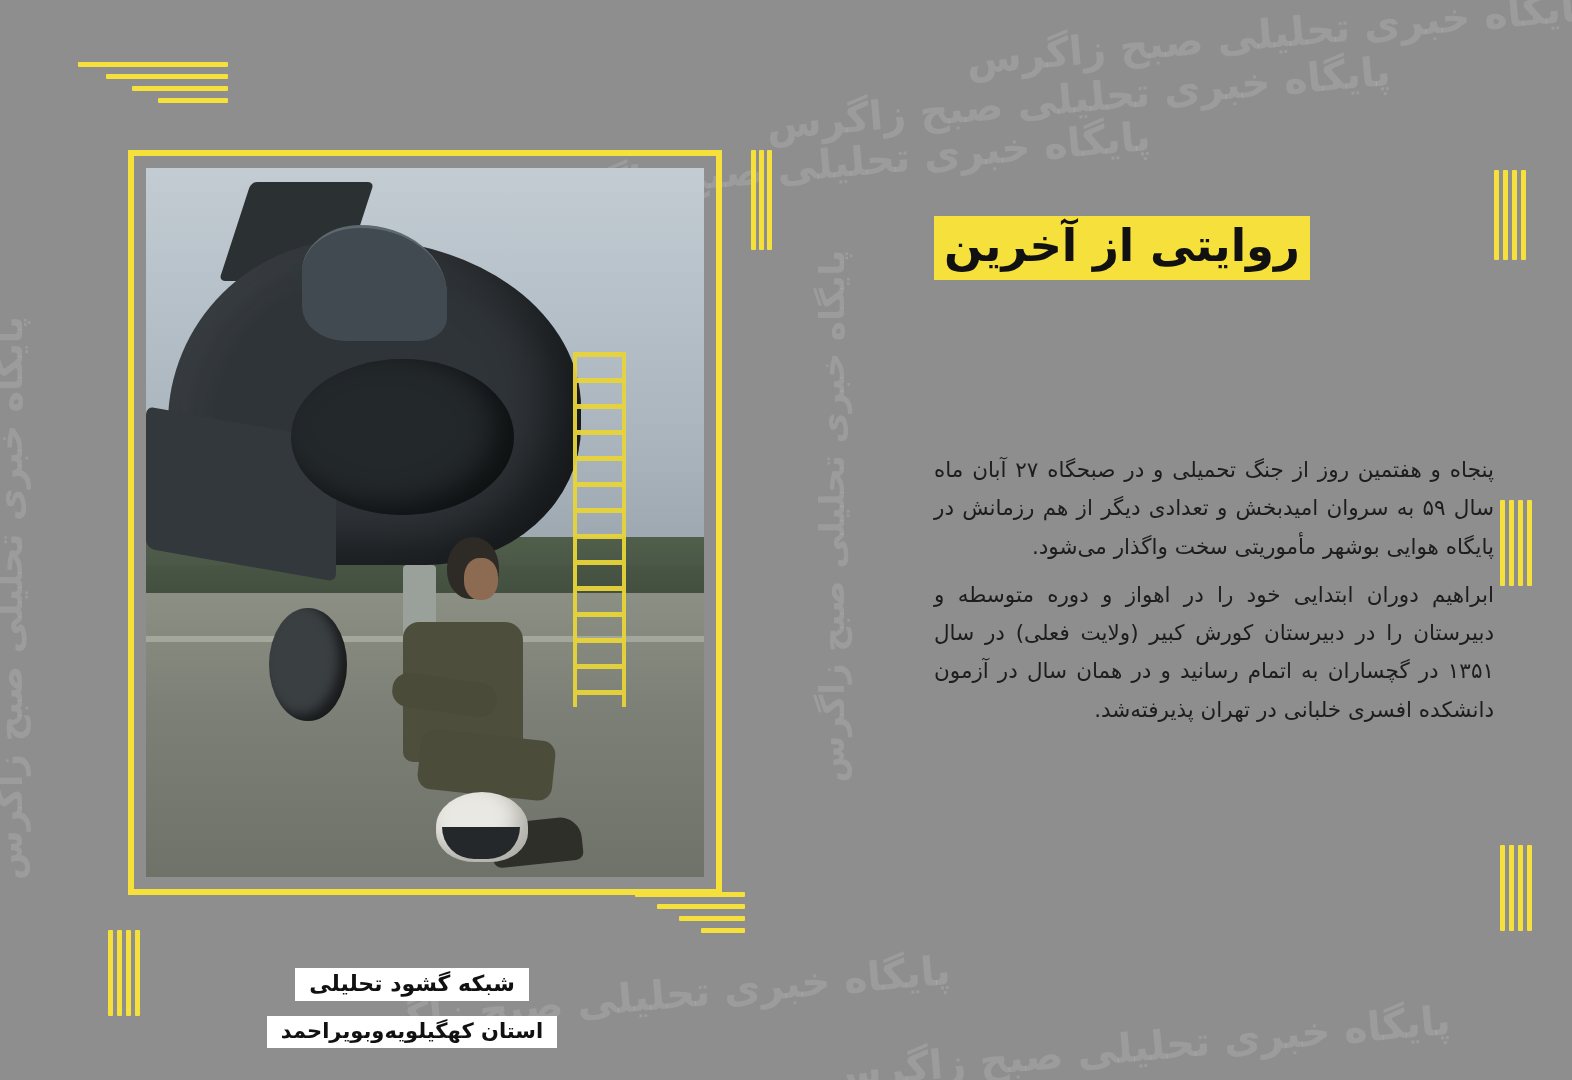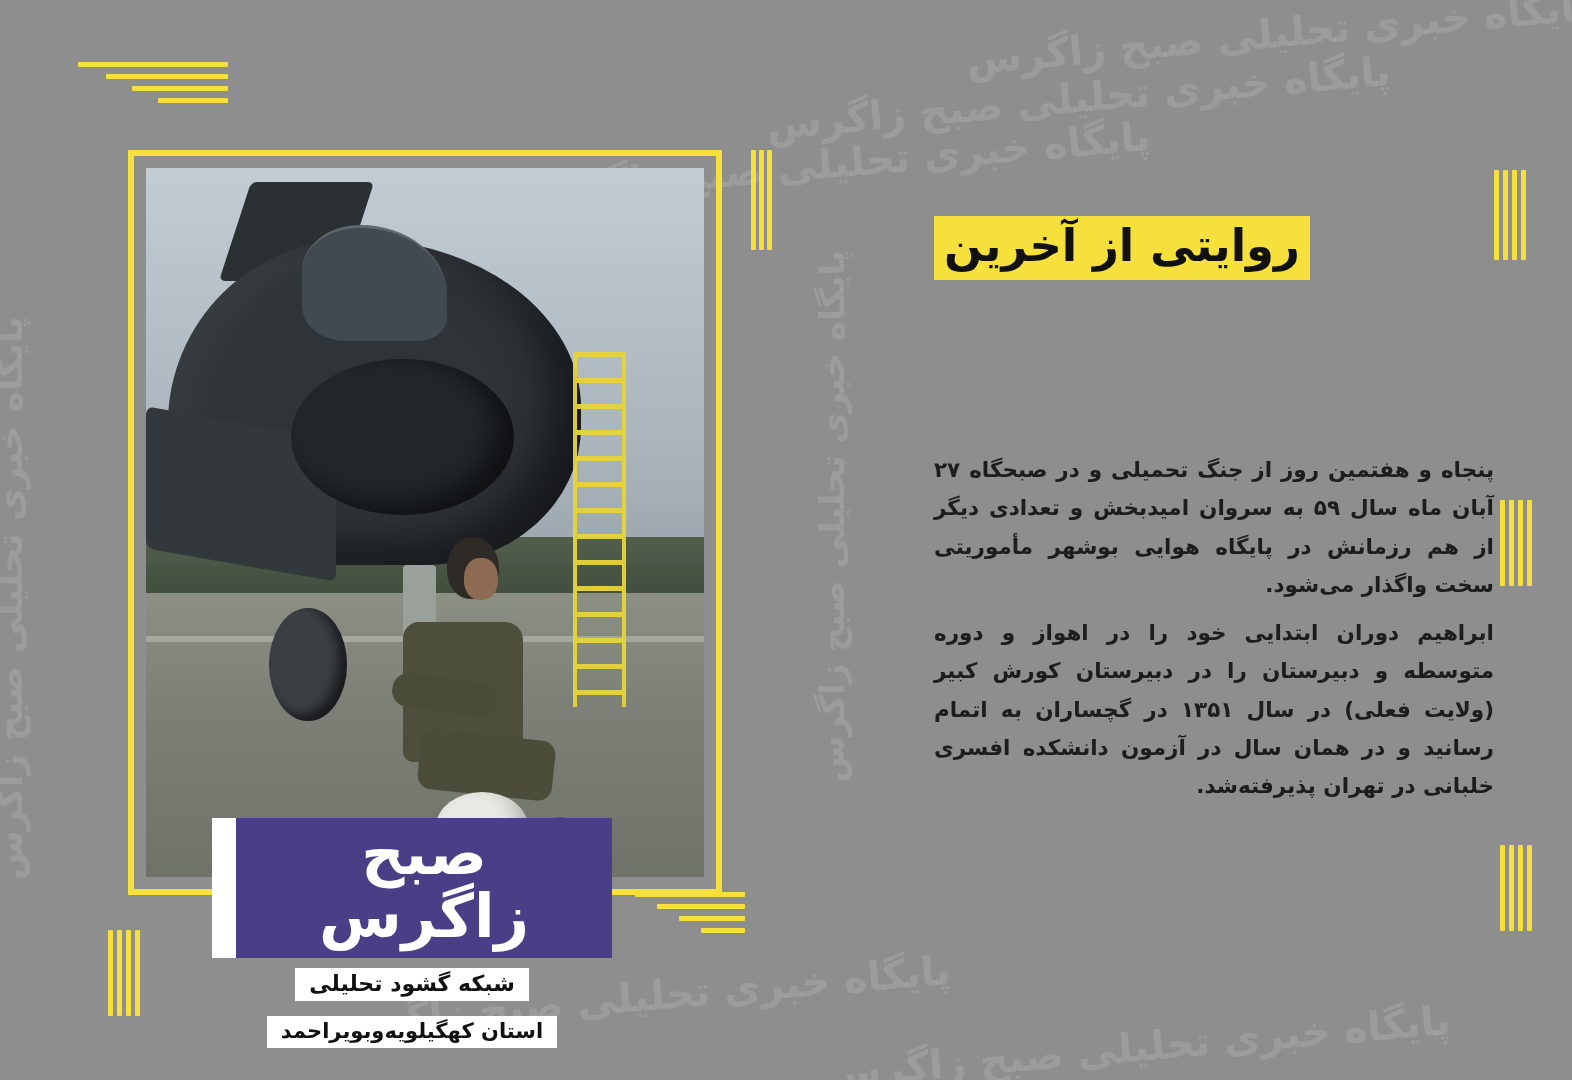--- a/index.html
+++ b/index.html
@@ -188,21 +188,21 @@
     position: absolute;
     top: 440px;
     right: 78px;
     width: 560px;
     color: #1d1d1d;
     direction: rtl;
     text-align: justify;
     font-family: "DejaVu Sans", sans-serif;
     font-size: 21.5px;
     line-height: 1.78;
-    font-weight: 700;
+    font-weight: 400;
   }
   .body-text p { margin: 0 0 10px 0; }
 
   
   .logo-block {
     position: absolute;
     bottom: 32px;
     left: 212px;
     width: 400px;
     text-align: center;
@@ -311,18 +311,17 @@
     </div>
 
     <div class="body-text">
       <p>پنجاه و هفتمین روز از جنگ تحمیلی و در صبحگاه ۲۷ آبان ماه سال ۵۹ به سروان امیدبخش و تعدادی دیگر از هم رزمانش در پایگاه هوایی بوشهر مأموریتی سخت واگذار می‌شود.</p>
       <p>ابراهیم دوران ابتدایی خود را در اهواز و دوره متوسطه و دبیرستان را در دبیرستان کورش کبیر (ولایت فعلی) در سال ۱۳۵۱ در گچساران به اتمام رسانید و در همان سال در آزمون دانشکده افسری خلبانی در تهران پذیرفته‌شد.</p>
     </div>
 
   </div>
 
   <div class="logo-block">
-    <span class="logo-main">صبح زاگرس</span>
     <span class="logo-sub1">شبکه گشود تحلیلی</span>
     <span class="logo-sub2">استان کهگیلویه‌وبویراحمد</span>
   </div>
 
 </div>
 
 </body></html>

